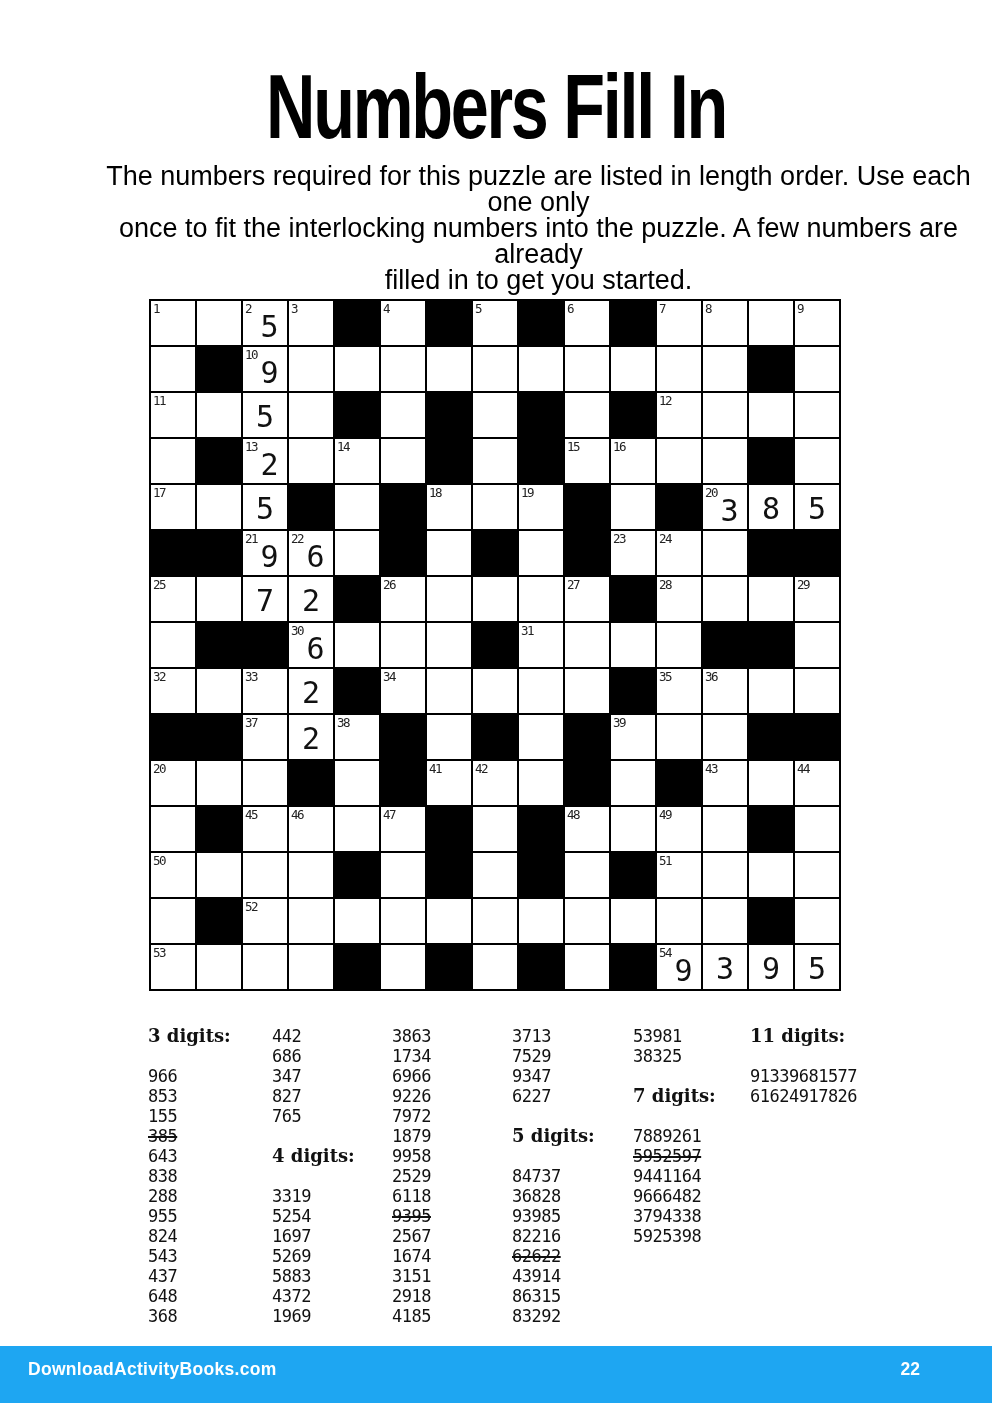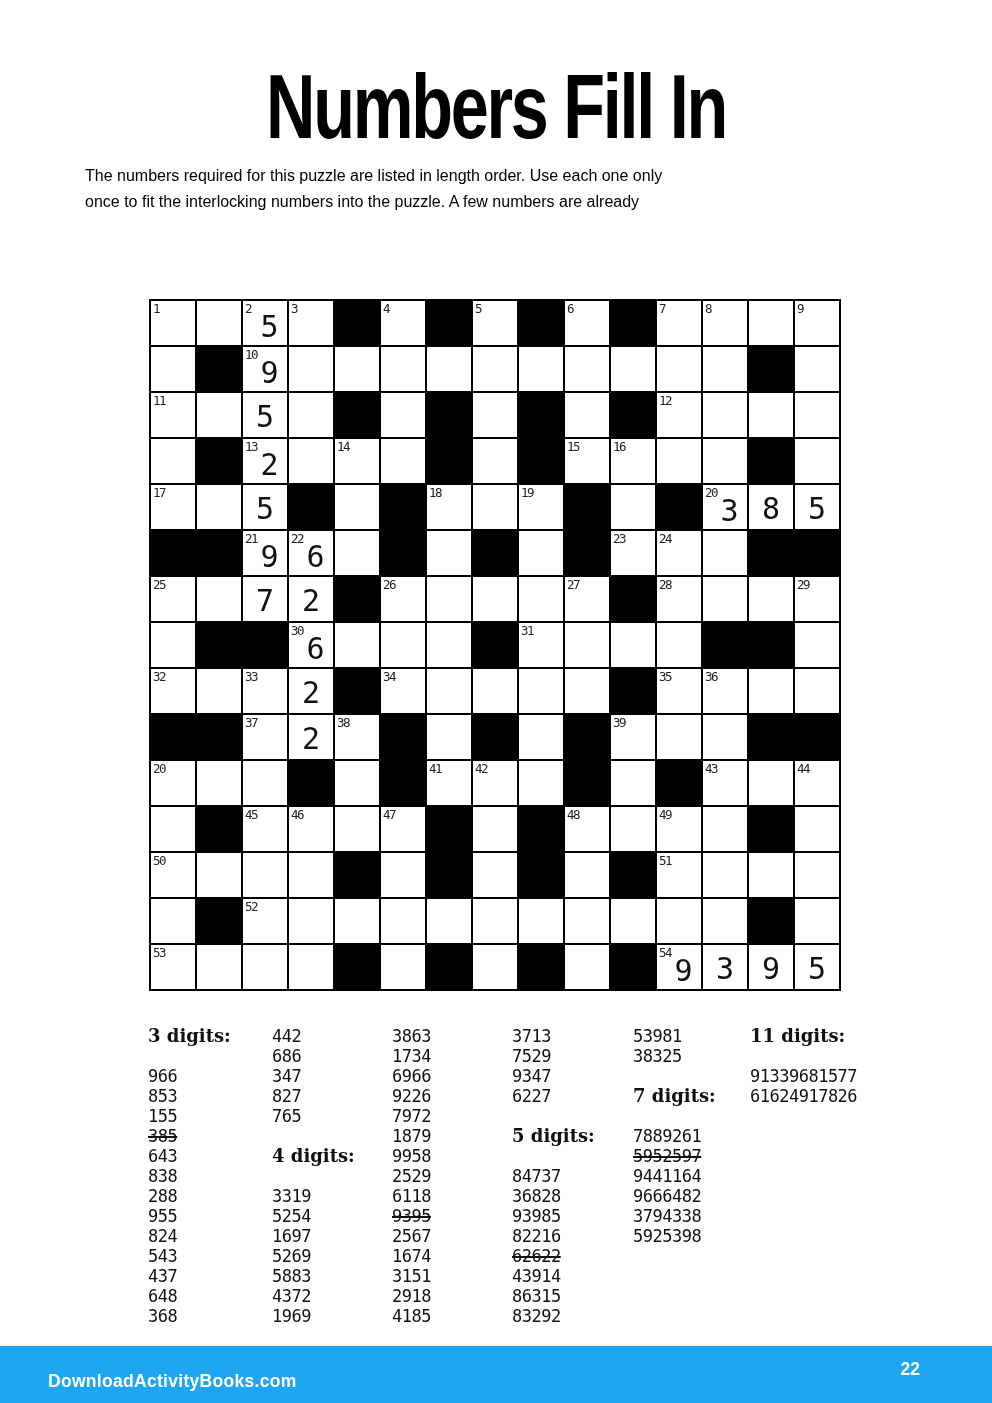--- a/index.html
+++ b/index.html
@@ -6,21 +6,21 @@
   body{
     width:992px;height:1403px;position:relative;background:#fff;
     font-family:"Liberation Sans",sans-serif;color:#000;overflow:hidden;
   }
   .title{
     position:absolute;top:56px;left:0;width:992px;margin:0;
     text-align:center;font-size:90px;font-weight:bold;letter-spacing:-3px;
     transform:scaleX(0.76);transform-origin:center;white-space:nowrap;
   }
   .desc{
-    position:absolute;left:85px;top:163px;font-size:16px;line-height:26px;
+    position:absolute;left:85px;top:163px;font-size:27px;line-height:26px;text-align:center;
   }
   .grid{
     position:absolute;left:149px;top:299px;
     width:688px;height:688px;padding:2px;background:#000;
     display:grid;grid-template-columns:repeat(15,44px);grid-template-rows:repeat(15,44px);gap:2px;
   }
   .cell{background:#fff;position:relative;}
   .cell.black{background:#000;}
   .clue{
     position:absolute;top:0;left:2px;font-size:12.5px;letter-spacing:-1.5px;
@@ -39,32 +39,33 @@
     font-family:"DejaVu Sans Mono",monospace;white-space:nowrap;
   }
   .num-header{
     font-family:"DejaVu Serif",serif;font-weight:bold;font-size:18px;letter-spacing:0;
   }
   .num-struck{text-decoration:line-through;text-decoration-thickness:2px;}
   .footer{
     position:absolute;left:0;top:1346px;width:992px;height:57px;
     color:#fff;font-weight:bold;font-size:17.5px;
   }
-  .f-left{position:absolute;left:48px;top:13px;letter-spacing:0.3px;margin-top:12px;}
+  .f-left{position:absolute;left:28px;top:13px;letter-spacing:0.3px;}
   .f-center{position:absolute;left:0;width:100%;text-align:center;top:13px;}
   .f-right{position:absolute;right:72px;top:13px;}
 </style>
 </head>
 <body>
 
 <h1 class="title">Numbers Fill In</h1>
 
 <div class="desc">
   <div>The numbers required for this puzzle are listed in length order. Use each one only</div>
   <div>once to fit the interlocking numbers into the puzzle. A few numbers are already</div>
+  <div>filled in to get you started.</div>
 </div>
 
 <div class="grid">
     <div class="cell">
       <span class="clue">1</span>
     </div>
     <div class="cell"></div>
     <div class="cell">
       <span class="clue">2</span>
       <span class="fill shift">5</span>

